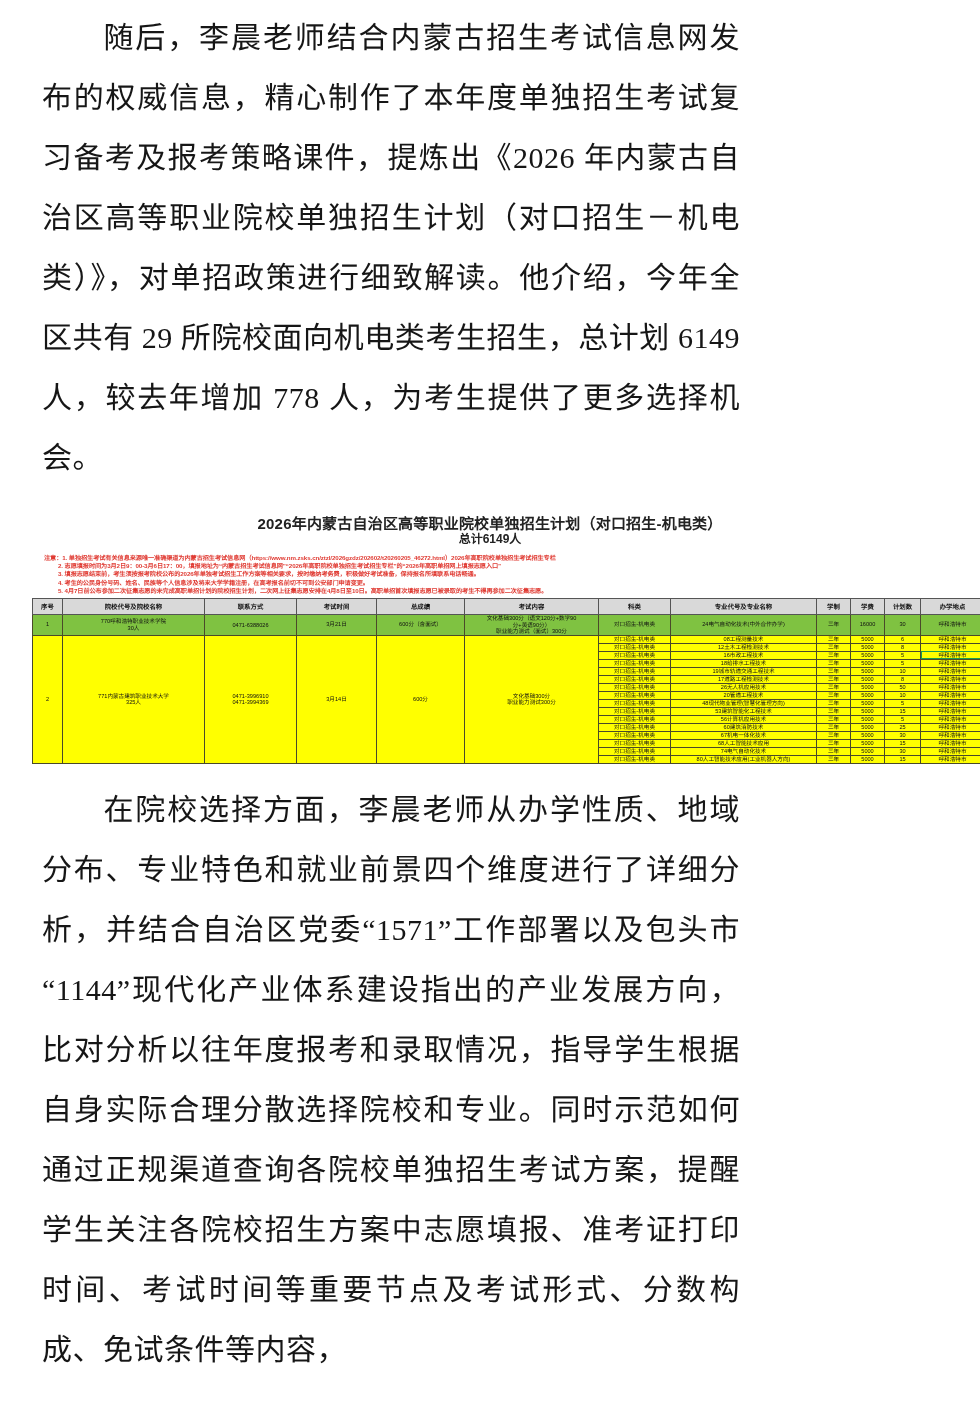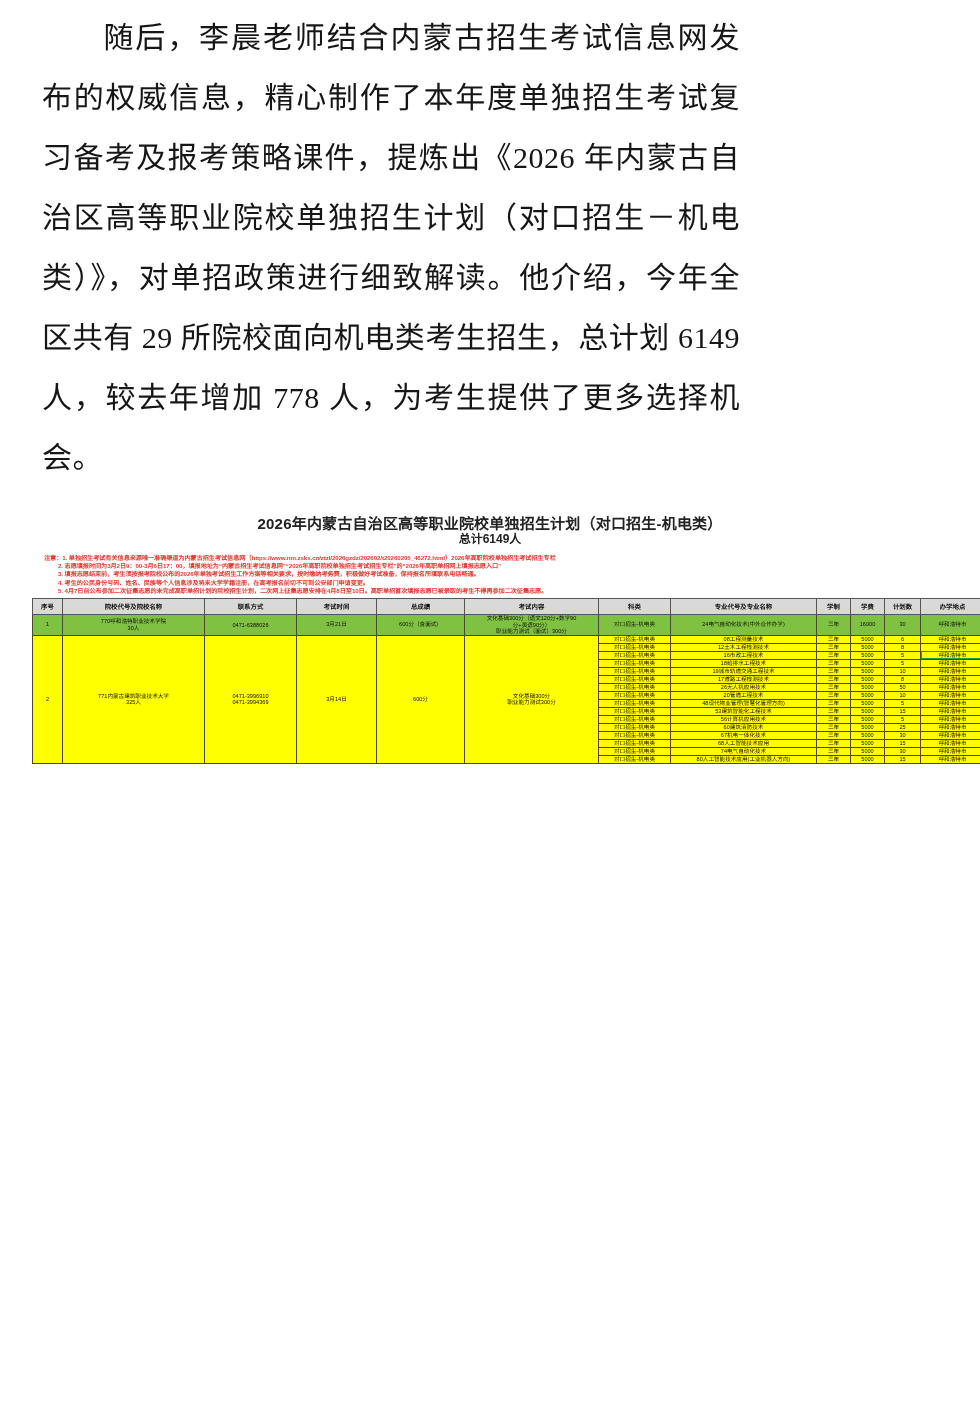--- a/index.html
+++ b/index.html
@@ -361,14 +361,15 @@
               <td>15</td>
               <td>呼和浩特市</td>
             </tr>
           </tbody>
       </table>
     </div>
   </div>
 
   <div class="spacer-after-sheet"></div>
 
+  <p class="prose"><span class="indent"></span><span>在院校选择方面，李晨老师从办学性质、地域分布、专业特色和就业前景四个维度进行了详细分析，并结合自治区党委“1571”工作部署以及包头市“1144”现代化产业体系建设指出的产业发展方向，比对分析以往年度报考和录取情况，指导学生根据自身实际合理分散选择院校和专业。同时示范如何通过正规渠道查询各院校单独招生考试方案，提醒学生关注各院校招生方案中志愿填报、准考证打印时间、考试时间等重要节点及考试形式、分数构成、免试条件等内容，</span></p>
 
 </div>
 
 </body></html>

